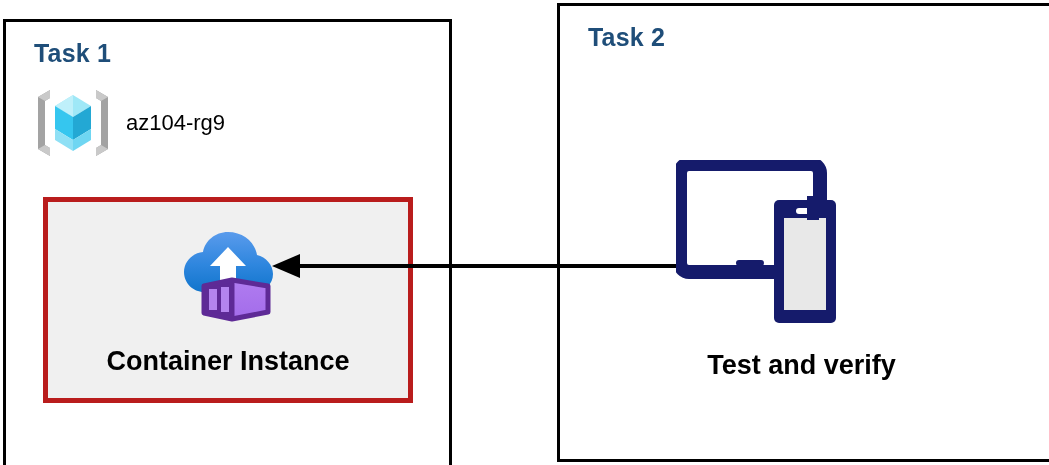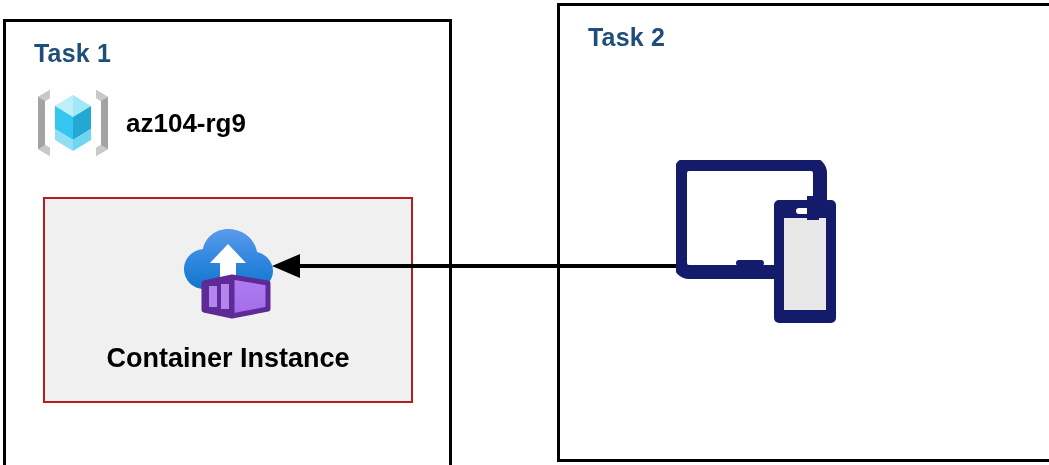--- a/index.html
+++ b/index.html
@@ -43,35 +43,35 @@
   #rg-row {
     position: absolute;
     left: 28px;
     top: 63px;
     display: flex;
     align-items: center;
     gap: 14px;
   }
   #rg-icon { width: 78px; height: 76px; display: block; }
   #rg-label {
-    font-size: 26px;
-    font-weight: bold;
+    font-size: 22px;
+    font-weight: normal;
     color: #000000;
     white-space: nowrap;
   }
 
   
   #container-box {
     position: absolute;
     left: 37px;
     top: 175px;
     width: 370px;
     height: 206px;
     box-sizing: border-box;
-    border: 2px solid #b91c1c;
+    border: 5px solid #b91c1c;
     background: #f0f0f0;
     display: flex;
     flex-direction: column;
     align-items: center;
     justify-content: flex-start;
   }
   #ci-icon { width: 104px; height: 104px; display: block; margin-top: 18px; }
   #ci-label {
     margin-top: 22px;
     font-size: 27px;
@@ -194,19 +194,20 @@
 
     <rect x="98" y="40" width="62" height="123" rx="5" ry="5" fill="#151B6B"></rect>
 
     <rect x="108" y="58" width="42" height="92" fill="#E8E8E8"></rect>
 
     <rect x="120" y="48" width="16" height="6" rx="3" ry="3" fill="#ffffff"></rect>
 
     <rect x="131" y="36" width="12" height="24" fill="#151B6B"></rect>
   </svg>
 
+  <div id="verify-label">Test and verify</div>
 
   <svg id="arrow" viewBox="0 0 410 36">
     <line x1="28" y1="18" x2="406" y2="18" stroke="#000000" stroke-width="4"></line>
     <path d="M2 18 L30 6 L30 30 Z" fill="#000000"></path>
   </svg>
 
 </div>
 
 </body></html>

